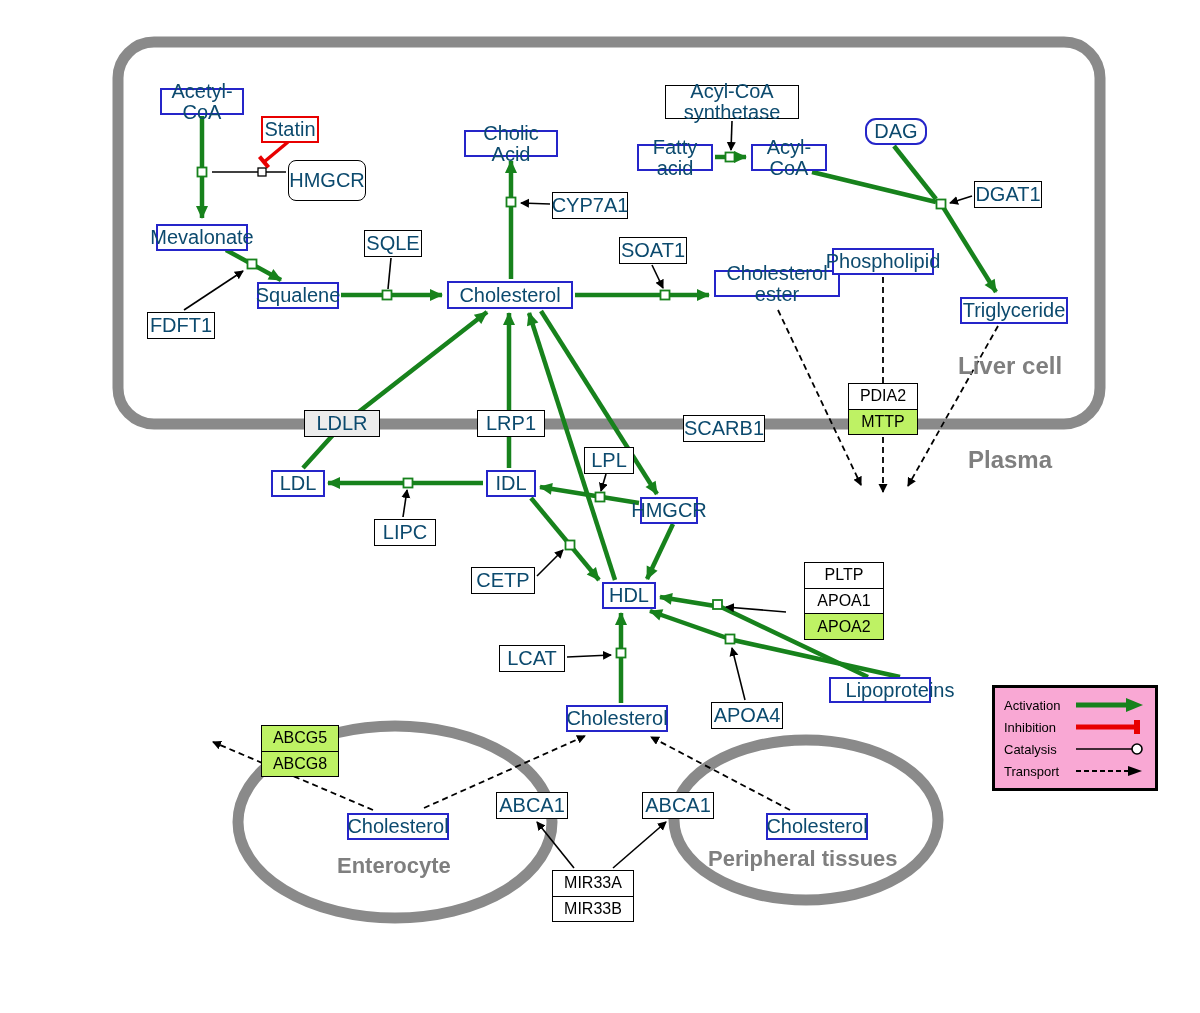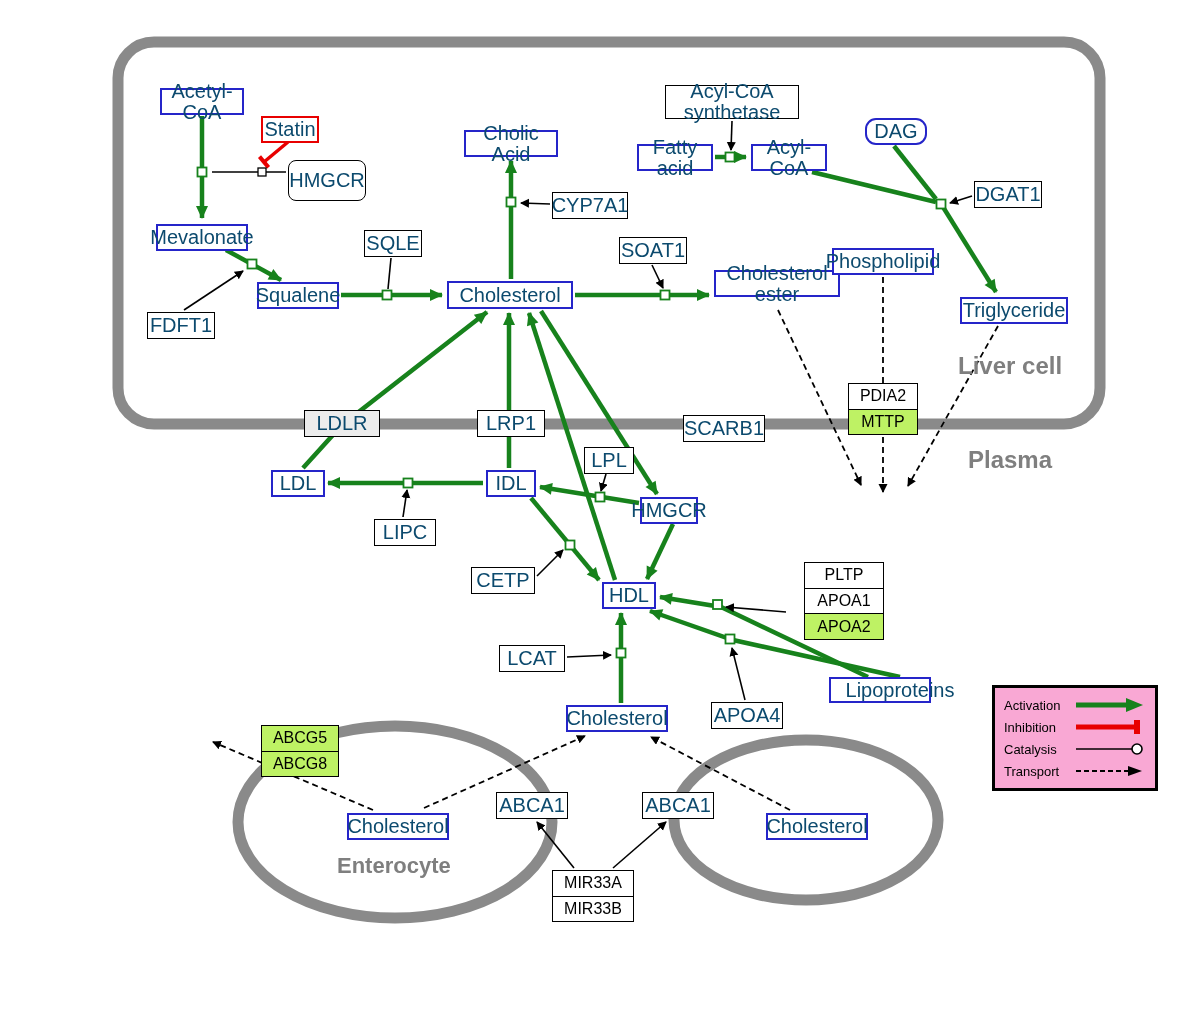--- a/index.html
+++ b/index.html
@@ -187,20 +187,21 @@
   </div>
   <div class="stack" style="left:552px;top:870px;width:82px;height:52px;">
     <div>MIR33A</div>
     <div>MIR33B</div>
   </div>
 
 
   <div class="comp-label" style="left:958px;top:352px;">Liver cell</div>
   <div class="comp-label" style="left:968px;top:446px;">Plasma</div>
   <div class="comp-label small" style="left:337px;top:853px;">Enterocyte</div>
+  <div class="comp-label small" style="left:708px;top:846px;">Peripheral tissues</div>
 
   <div class="legend">
     <div class="legend-row">
       <span>Activation</span>
       <svg width="72" height="16">
         <line x1="2" y1="8" x2="52" y2="8" stroke="#17821c" stroke-width="5"></line>
         <path d="M52,1 L69,8 L52,15 Z" fill="#17821c"></path>
       </svg>
     </div>
     <div class="legend-row">

